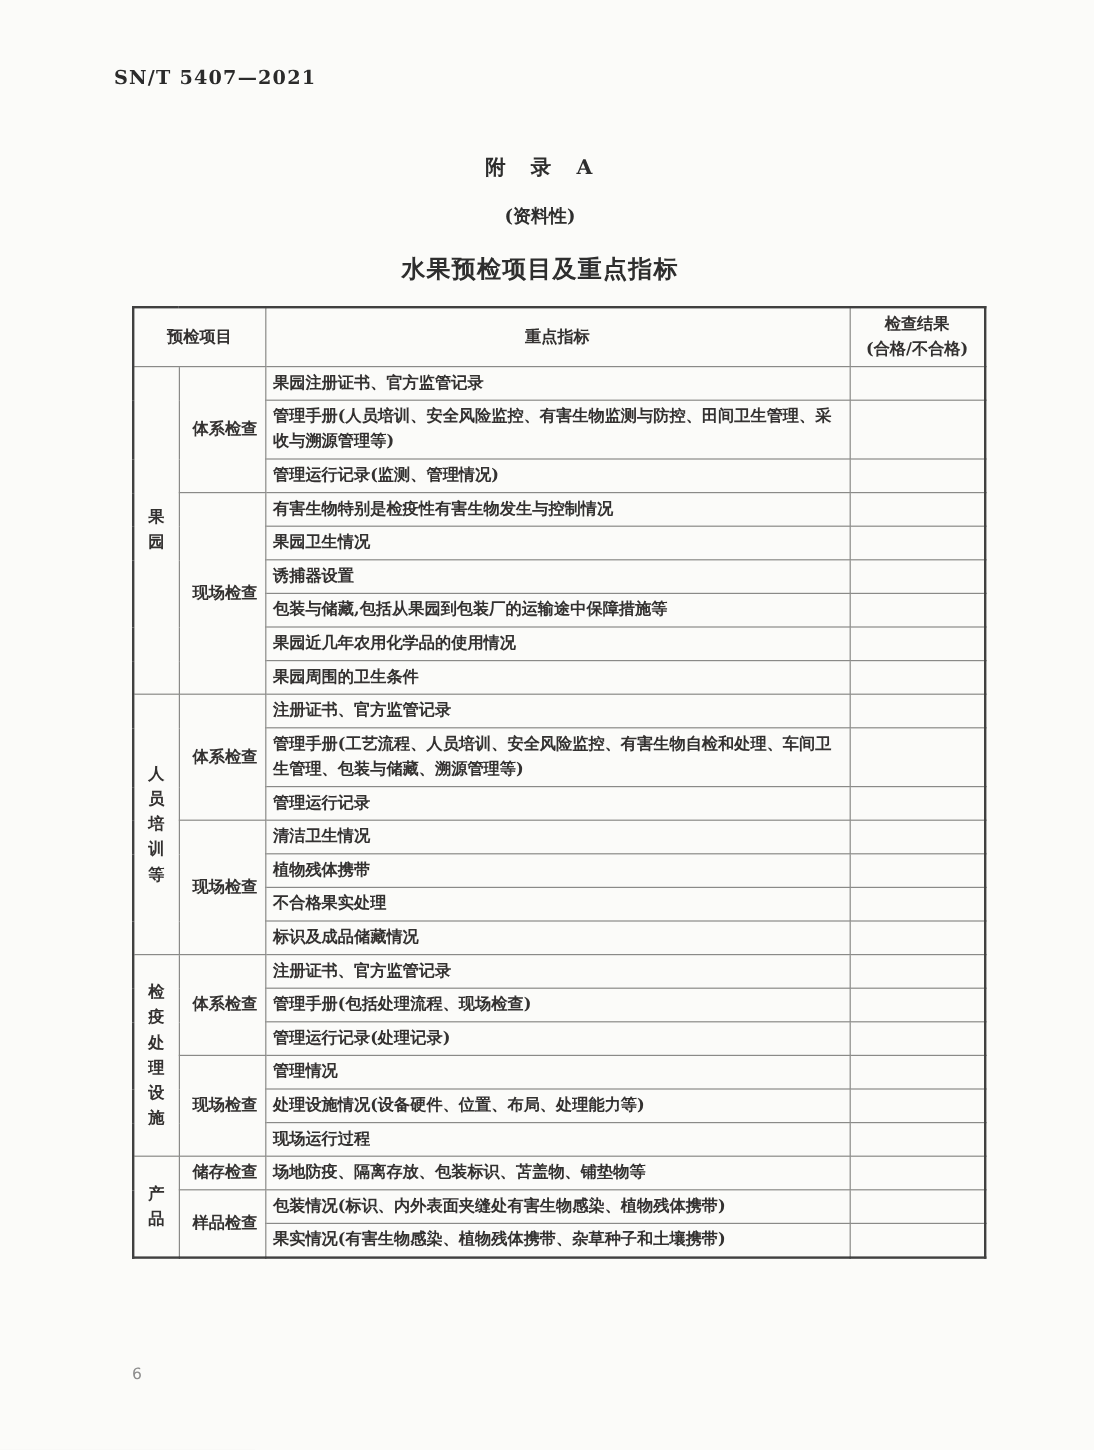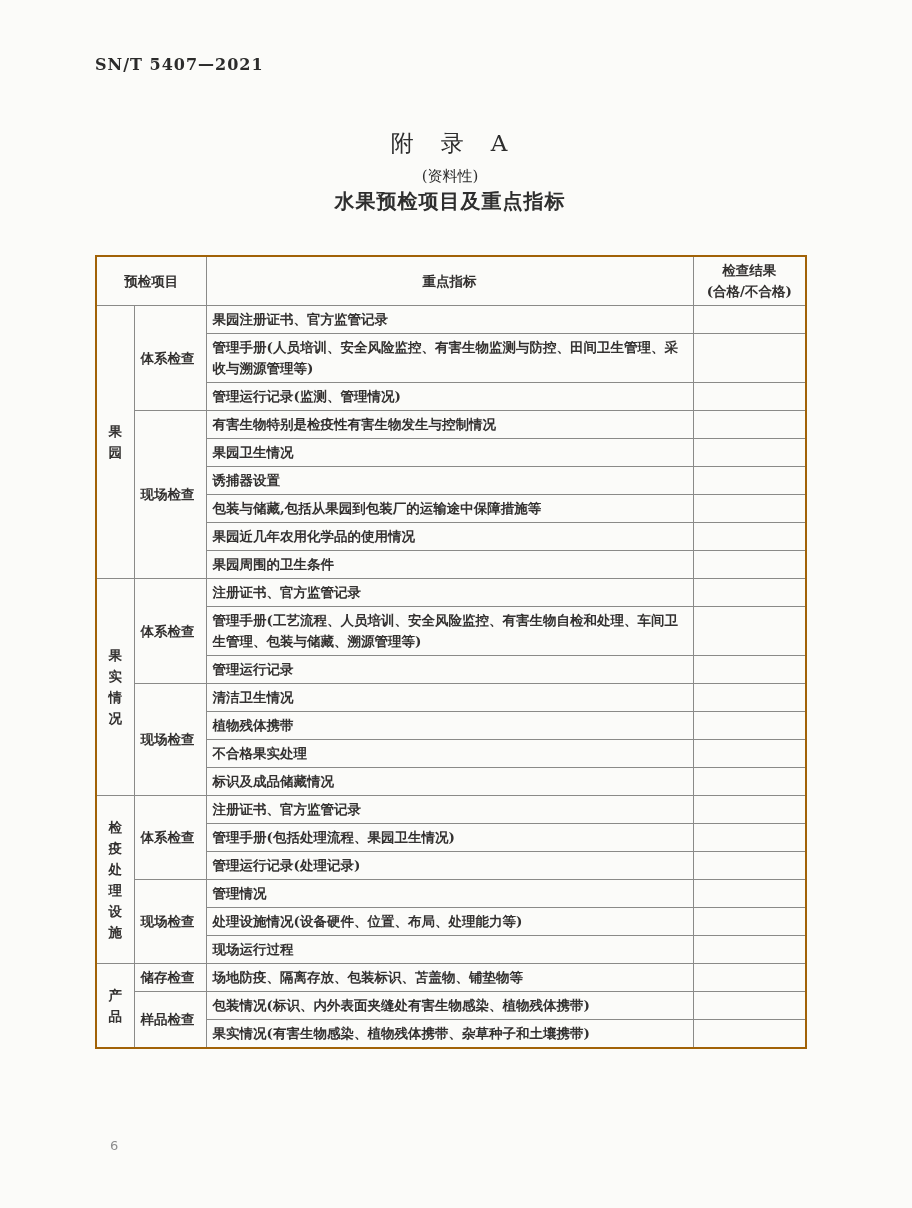--- a/index.html
+++ b/index.html
@@ -26,29 +26,29 @@
     color: #2b2b2b;
   }
   .title-block {
     position: absolute;
     left: 95px;
     top: 128px;
     width: 710px;
     text-align: center;
   }
   .title-line1 {
-    font-size: 23px;
-    font-weight: normal;
-    margin-bottom: 8px;
+    font-size: 17px;
+    font-weight: bold;
+    margin-bottom: 20px;
     letter-spacing: 2px;
   }
   .title-line2 {
     font-size: 15px;
-    font-weight: normal;
-    margin-bottom: 2px;
+    font-weight: bold;
+    margin-bottom: 21px;
   }
   .title-line3 {
     font-size: 20px;
     font-weight: bold;
     letter-spacing: 1px;
   }
   table.main {
     position: absolute;
     left: 95px;
     top: 255px;
@@ -59,38 +59,39 @@
   table.main th, table.main td {
     border: 1px solid #8a8a88;
     font-size: 13.5px;
     font-weight: bold;
     color: #333130;
     line-height: 21px;
     padding: 3px 6px;
     background: transparent;
   }
   table.main {
-    border: 2px solid #a16207;
+    border: 2px solid #404040;
+    margin-left: 15px;
   }
   thead th {
     border-bottom: 2px solid #4c4a48;
     text-align: center;
     font-size: 14px;
     padding: 5px 4px;
     font-weight: bold;
   }
   td.cat {
     text-align: center;
     vertical-align: middle;
     padding: 3px 2px;
     word-break: break-all;
     line-height: 24px;
   }
   td.grp {
-    text-align: left;
+    text-align: right;
     vertical-align: middle;
     padding: 3px 2px;
     word-break: break-all;
   }
   td.ind {
     text-align: left;
     padding: 4px 10px;
   }
   td.res {
     padding: 0;
@@ -171,21 +172,21 @@
       <tr class="single">
         <td class="ind">果园近几年农用化学品的使用情况</td>
         <td class="res"></td>
       </tr>
       <tr class="single">
         <td class="ind">果园周围的卫生条件</td>
         <td class="res"></td>
       </tr>
 
       <tr class="single">
-        <td class="cat" rowspan="7">果实情况</td>
+        <td class="cat" rowspan="7">人员培训等</td>
         <td class="grp" rowspan="3">体系检查</td>
         <td class="ind">注册证书、官方监管记录</td>
         <td class="res"></td>
       </tr>
       <tr>
         <td class="ind">管理手册(工艺流程、人员培训、安全风险监控、有害生物自检和处理、车间卫生管理、包装与储藏、溯源管理等)</td>
         <td class="res"></td>
       </tr>
       <tr class="single">
         <td class="ind">管理运行记录</td>
@@ -209,21 +210,21 @@
         <td class="res"></td>
       </tr>
 
       <tr class="single">
         <td class="cat" rowspan="6">检疫处理设施</td>
         <td class="grp" rowspan="3">体系检查</td>
         <td class="ind">注册证书、官方监管记录</td>
         <td class="res"></td>
       </tr>
       <tr class="single">
-        <td class="ind">管理手册(包括处理流程、果园卫生情况)</td>
+        <td class="ind">管理手册(包括处理流程、现场检查)</td>
         <td class="res"></td>
       </tr>
       <tr class="single">
         <td class="ind">管理运行记录(处理记录)</td>
         <td class="res"></td>
       </tr>
       <tr class="single">
         <td class="grp" rowspan="3">现场检查</td>
         <td class="ind">管理情况</td>
         <td class="res"></td>

